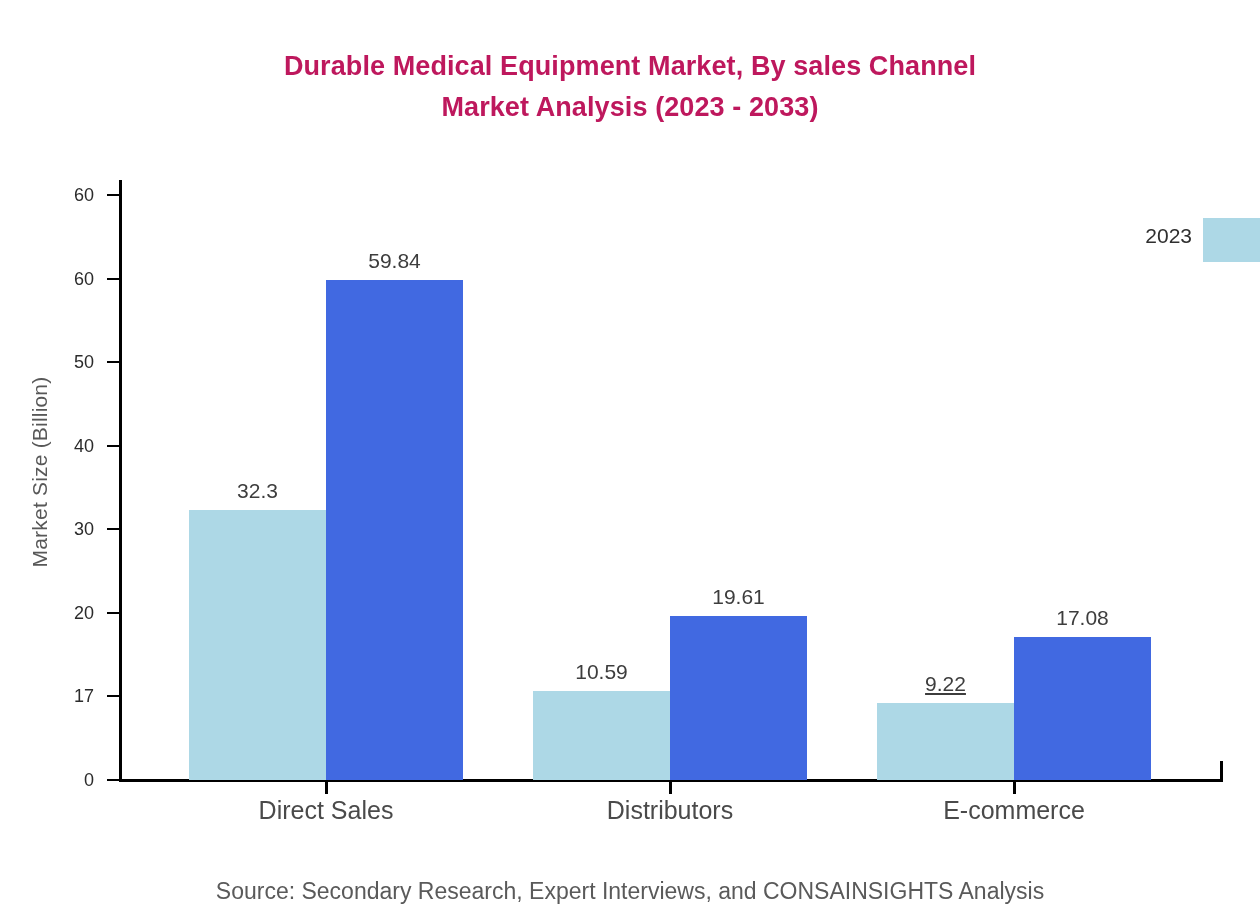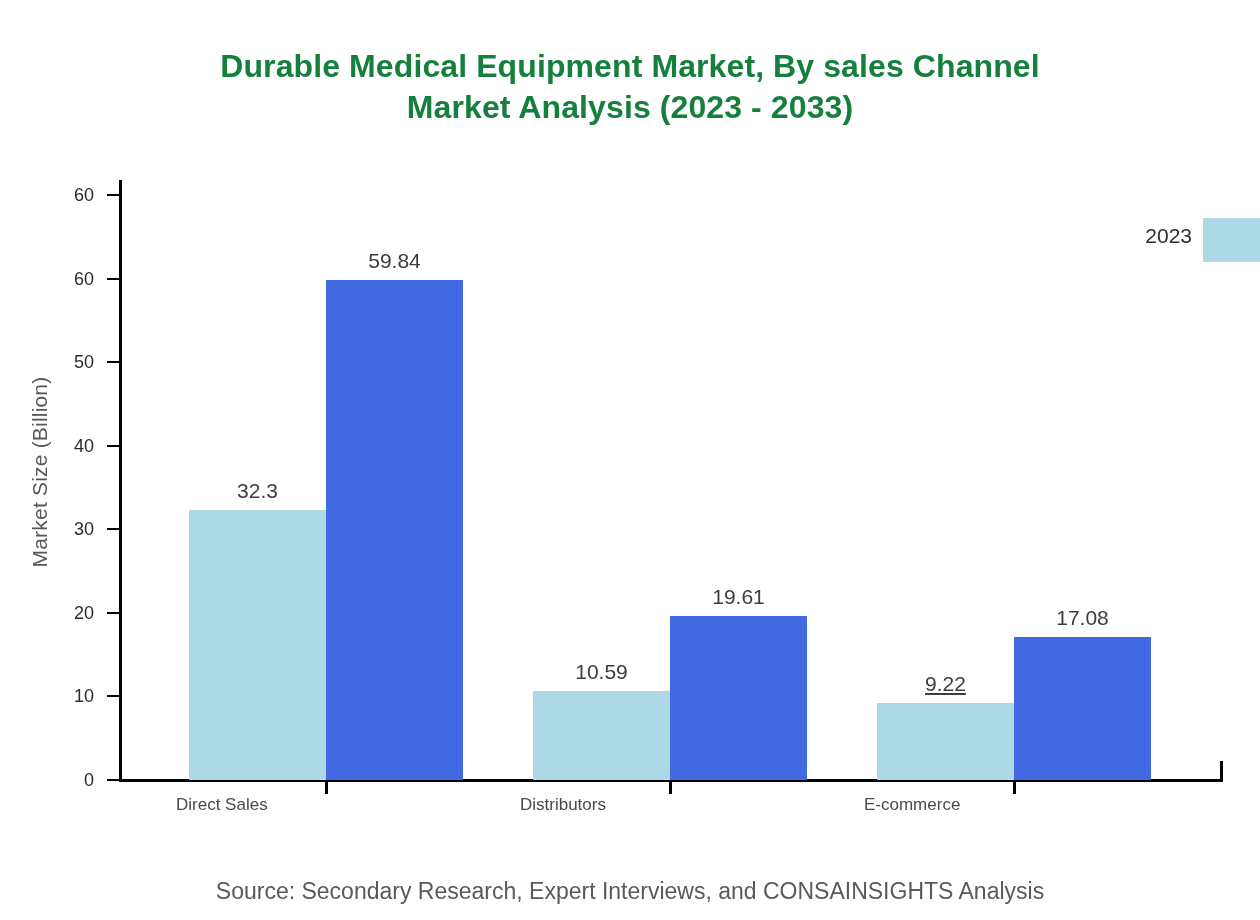--- a/index.html
+++ b/index.html
@@ -9,22 +9,22 @@
     background: #ffffff;
     font-family: "Liberation Sans", sans-serif;
     overflow: hidden;
   }
   #page { position: relative; width: 1260px; height: 920px; background: #ffffff; }
 
   
   .title-block {
     position: absolute; left: 0; top: 46px; width: 1260px;
     text-align: center;
-    color: #15803d;
-    font-size: 32px; font-weight: bold; line-height: 41px;
+    color: #be185d;
+    font-size: 27px; font-weight: bold; line-height: 41px;
     letter-spacing: 0.1px;
   }
   .title-line { display: block; }
 
   .yaxis-spine {
     position: absolute; left: 119px; top: 180px;
     width: 3px; height: 601px; background: #000000;
   }
   .xaxis-spine {
     position: absolute; left: 119px; top: 779px;
@@ -37,21 +37,21 @@
 
   .ytick { position: absolute; left: 107px; width: 14px; height: 2px; background: #000000; }
   .ytick-label {
     position: absolute; right: 1166px; width: 60px;
     text-align: right; font-size: 18px; color: #2b2b2b; line-height: 1;
   }
 
   .xtick { position: absolute; top: 780px; width: 3px; height: 14px; background: #000000; }
   .xtick-label {
     position: absolute; top: 795px; width: 300px; margin-left: -150px;
-    font-size: 17px; color: #4a4a4a; line-height: 1.2;
+    text-align: center; font-size: 25px; color: #4a4a4a; line-height: 1.2;
   }
 
   .ylabel {
     position: absolute; left: -390px; top: 460px;
     width: 860px; text-align: center;
     transform: rotate(-90deg);
     font-size: 21px; color: #585858;
     letter-spacing: 0.2px;
   }
   .bars-layer { position: absolute; left: 0; top: 0; width: 1260px; height: 780px; }
@@ -93,21 +93,21 @@
   <div class="yaxis-spine"></div>
   <div class="xaxis-spine"></div>
   <div class="xaxis-right-cap"></div>
 
   <div class="ylabel">Market Size (Billion)</div>
 
   <div id="yticks-layer">
       <div class="ytick" style="top: 779px;"></div>
       <div class="ytick-label" style="top: 771px;">0</div>
       <div class="ytick" style="top: 695.429px;"></div>
-      <div class="ytick-label" style="top: 687.429px;">10</div>
+      <div class="ytick-label" style="top: 687.429px;">17</div>
       <div class="ytick" style="top: 611.857px;"></div>
       <div class="ytick-label" style="top: 603.857px;">20</div>
       <div class="ytick" style="top: 528.286px;"></div>
       <div class="ytick-label" style="top: 520.286px;">30</div>
       <div class="ytick" style="top: 444.714px;"></div>
       <div class="ytick-label" style="top: 436.714px;">40</div>
       <div class="ytick" style="top: 361.143px;"></div>
       <div class="ytick-label" style="top: 353.143px;">50</div>
       <div class="ytick" style="top: 277.571px;"></div>
       <div class="ytick-label" style="top: 269.571px;">60</div>

